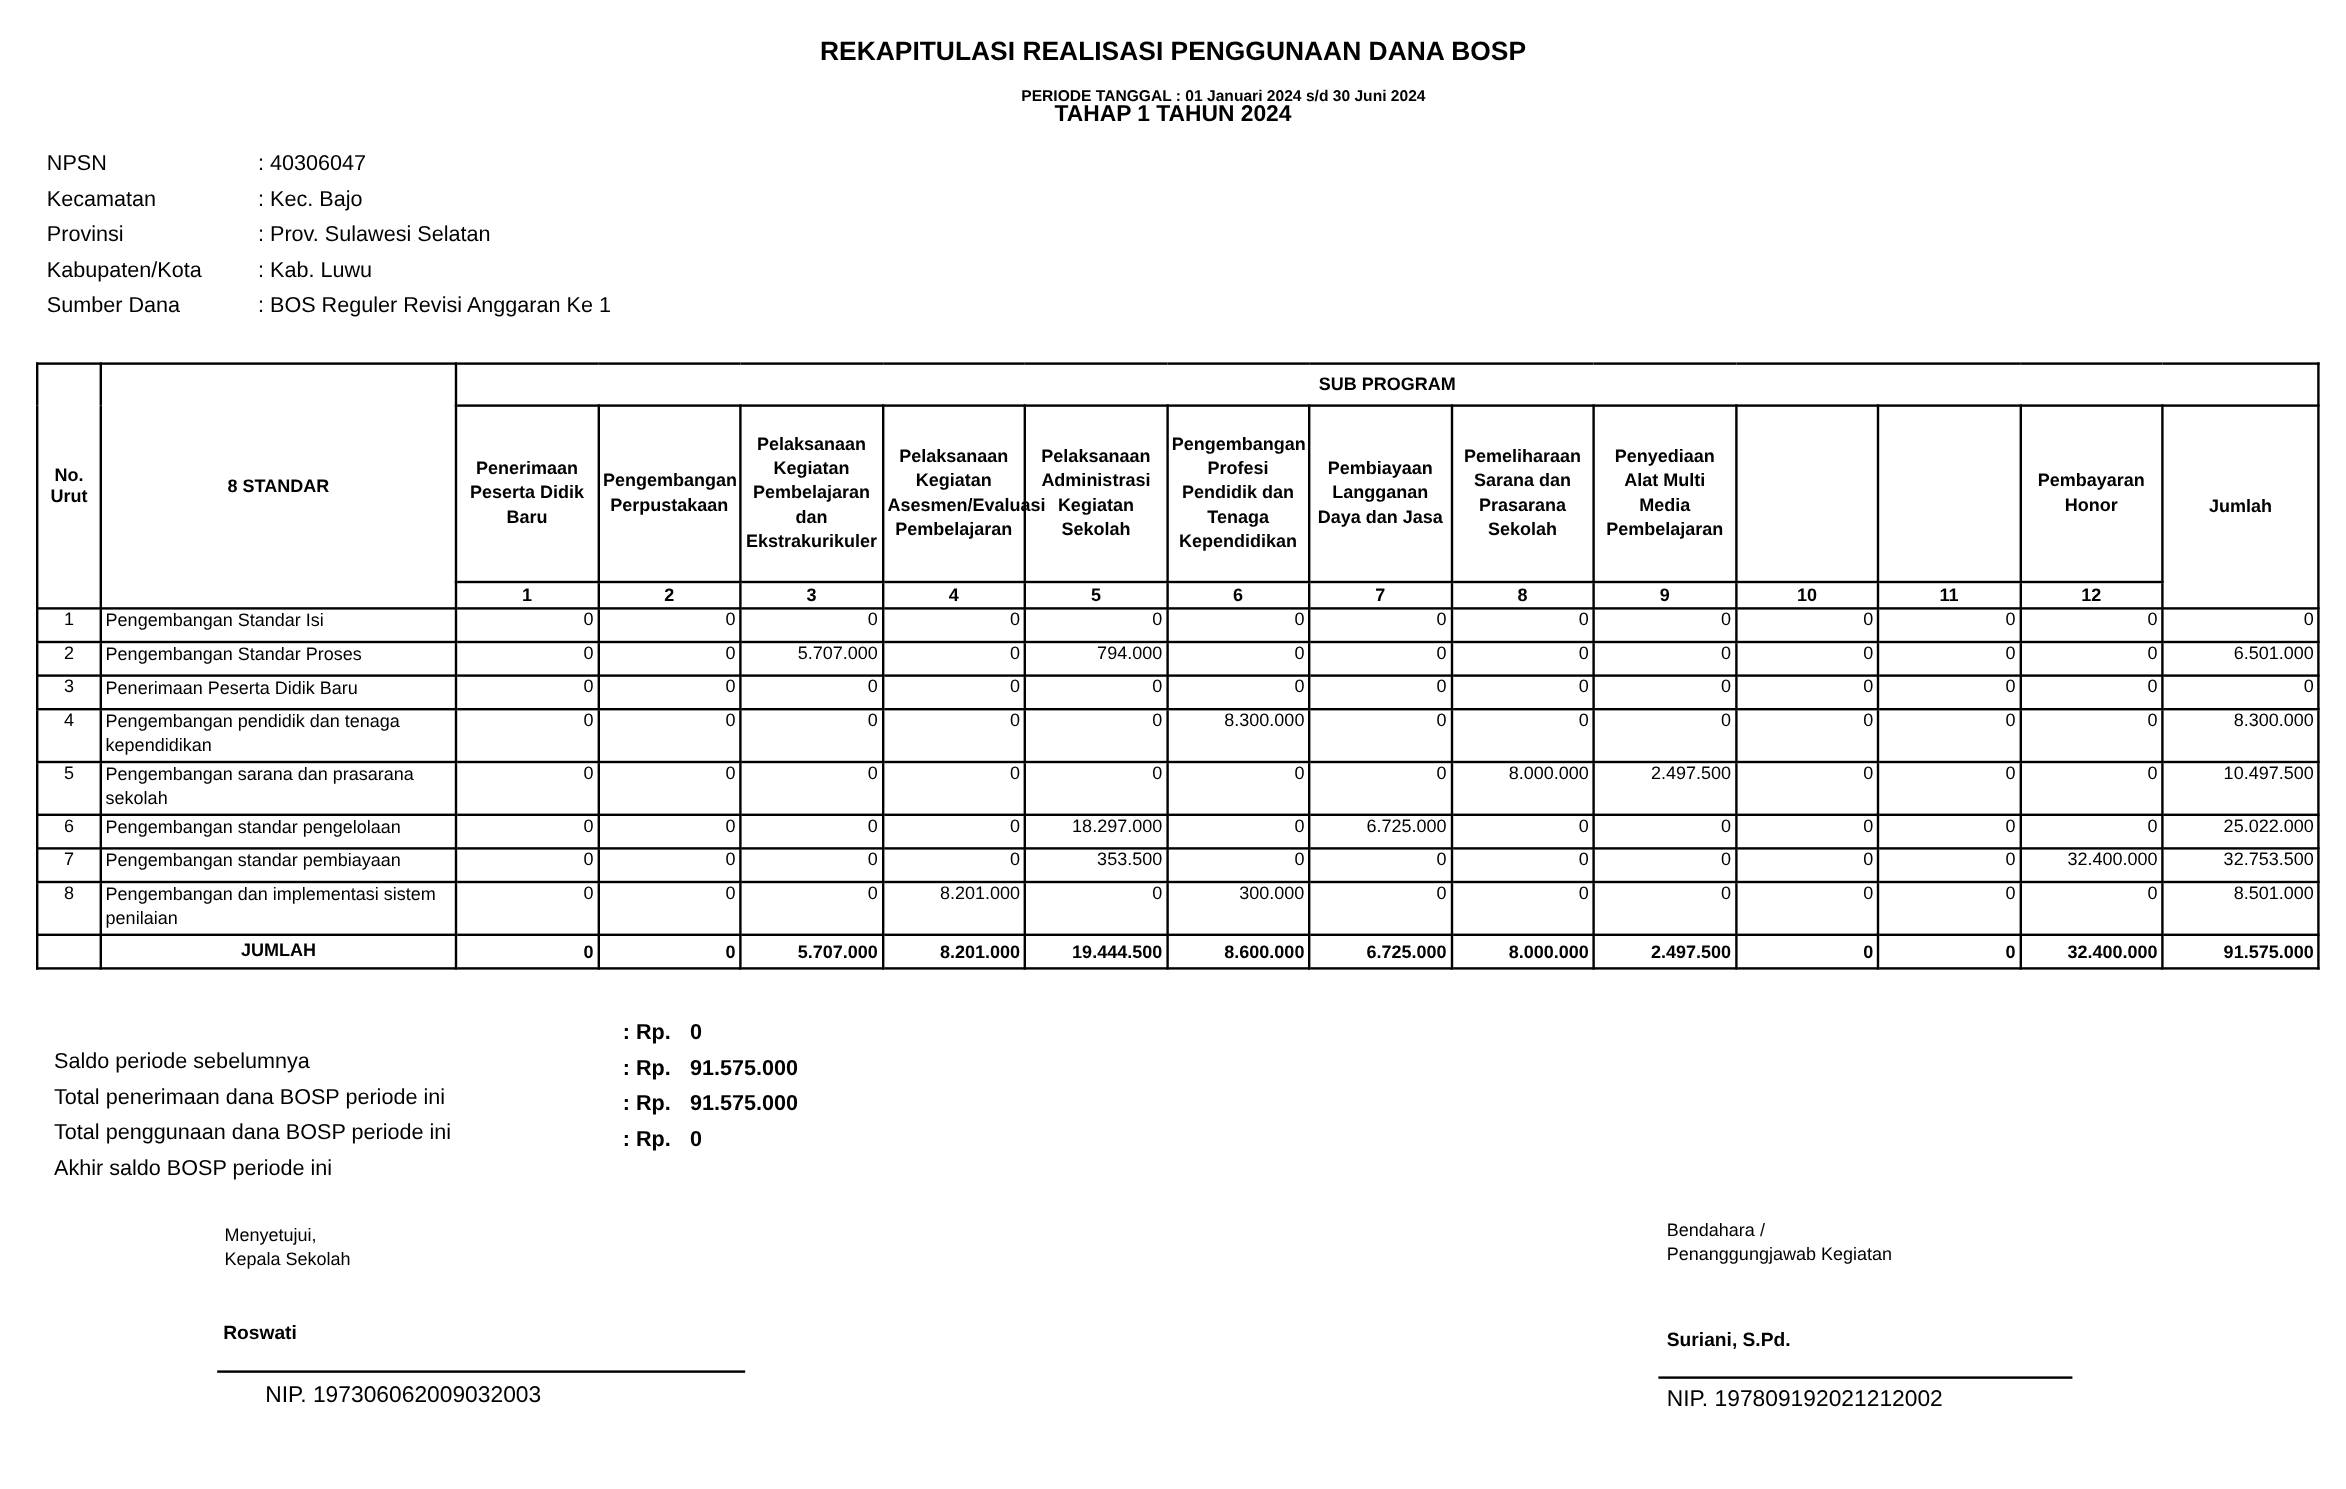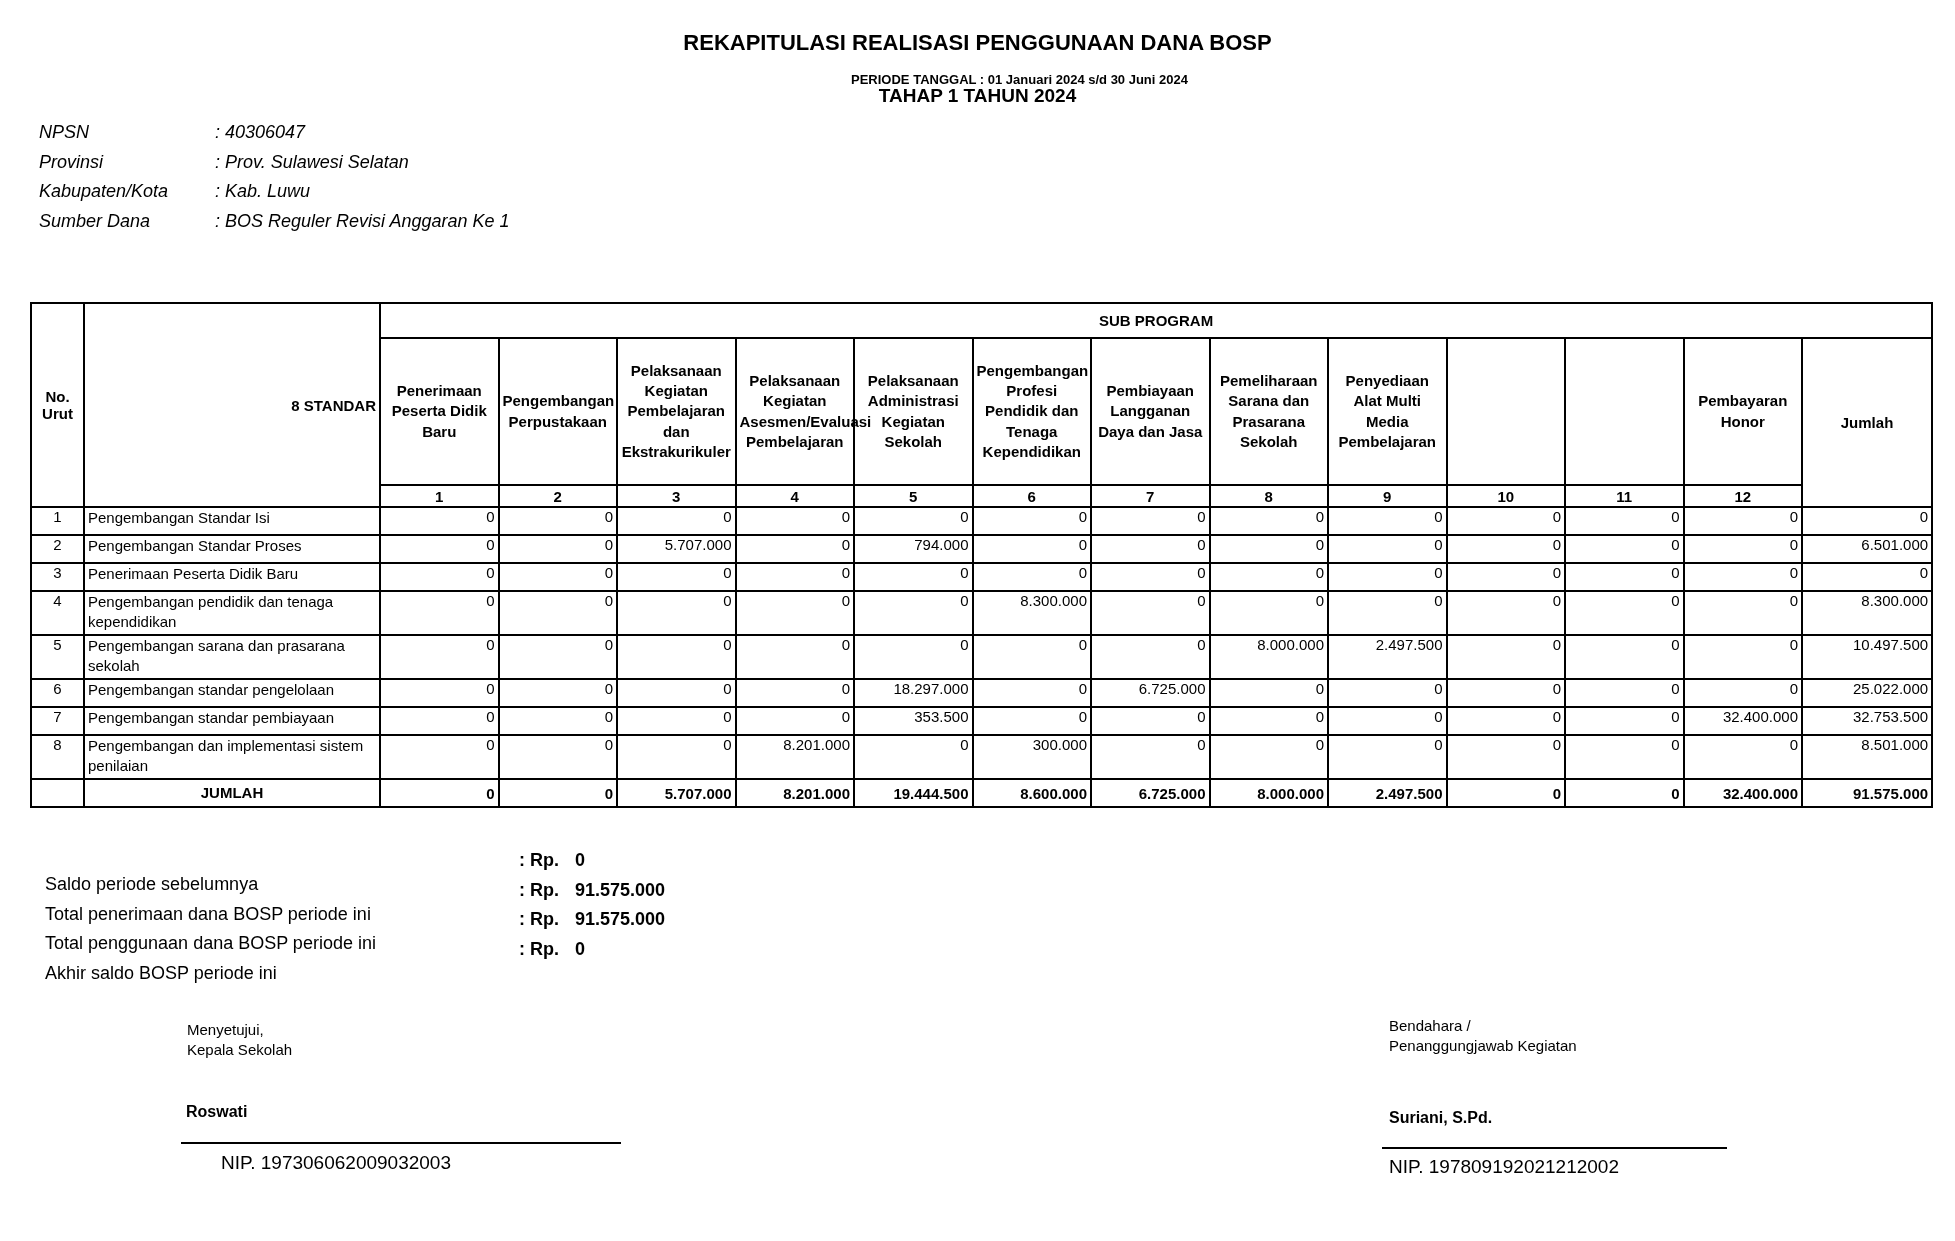--- a/index.html
+++ b/index.html
@@ -2,26 +2,26 @@
 <html><head>
 <meta charset="utf-8">
 <style>
   html, body { margin:0; padding:0; background:#ffffff; }
   body { width:1955px; height:1241px; position:relative; font-family:"Liberation Sans", sans-serif; color:#000; overflow:hidden; }
   .title { position:absolute; left:0; width:1955px; text-align:center; font-weight:bold; }
   .t1 { top:30px; font-size:22px; }
   .t2 { top:72px; font-size:13px;padding-left:42px; }
   .t3 { top:85px; font-size:19px; }
   .info { position:absolute; left:39px; top:122px; font-size:18px; }
-  .info .row { height:29.5px; display:flex; align-items:flex-start;font-style:italic; }
+  .info .row { height:29.5px; display:flex; align-items:center; }
   .info .lbl { width:176px; }
   table.rekap { position:absolute; left:30px; top:302px; border-collapse:collapse; table-layout:fixed; width:1901px; }
   table.rekap td, table.rekap th { border:2px solid #000; padding:0 3px; font-size:15px; }
   .h-no { width:47px; font-size:20px; font-weight:bold; text-align:center; }
-  .h-std { width:290px; font-size:24px; font-weight:bold; text-align:right; }
+  .h-std { width:290px; font-size:24px; font-weight:bold; text-align:center; }
   .h-sub { height:33px; font-size:20px; font-weight:bold; text-align:center; }
   .h-col { height:145px; font-size:12.5px; font-weight:bold; text-align:center; line-height:1.35; vertical-align:middle; }
   .h-num { height:20px; font-size:13px; font-weight:bold; text-align:center; }
   .h-jml { width:124px; font-size:20px; font-weight:bold; text-align:center; }
   td.no { text-align:center; vertical-align:top; }
   td.std { vertical-align:top; line-height:1.3; }
   td.val { text-align:right; vertical-align:top; }
   tr.r1 td { height:26px; }
   tr.r2 td { height:42px; }
   tr.total td { font-weight:bold; height:26px; vertical-align:middle; }
@@ -42,20 +42,24 @@
 <div class="title t1">REKAPITULASI REALISASI PENGGUNAAN DANA BOSP</div>
 <div class="title t2">PERIODE TANGGAL : 01 Januari 2024 s/d 30 Juni 2024</div>
 <div class="title t3">TAHAP 1 TAHUN 2024</div>
 
 <div class="info">
   <div class="row">
       <span class="lbl">NPSN</span>
       <span>: 40306047</span>
     </div>
   <div class="row">
+      <span class="lbl">Kecamatan</span>
+      <span>: Kec. Bajo</span>
+    </div>
+  <div class="row">
       <span class="lbl">Provinsi</span>
       <span>: Prov. Sulawesi Selatan</span>
     </div>
   <div class="row">
       <span class="lbl">Kabupaten/Kota</span>
       <span>: Kab. Luwu</span>
     </div>
   <div class="row">
       <span class="lbl">Sumber Dana</span>
       <span>: BOS Reguler Revisi Anggaran Ke 1</span>

